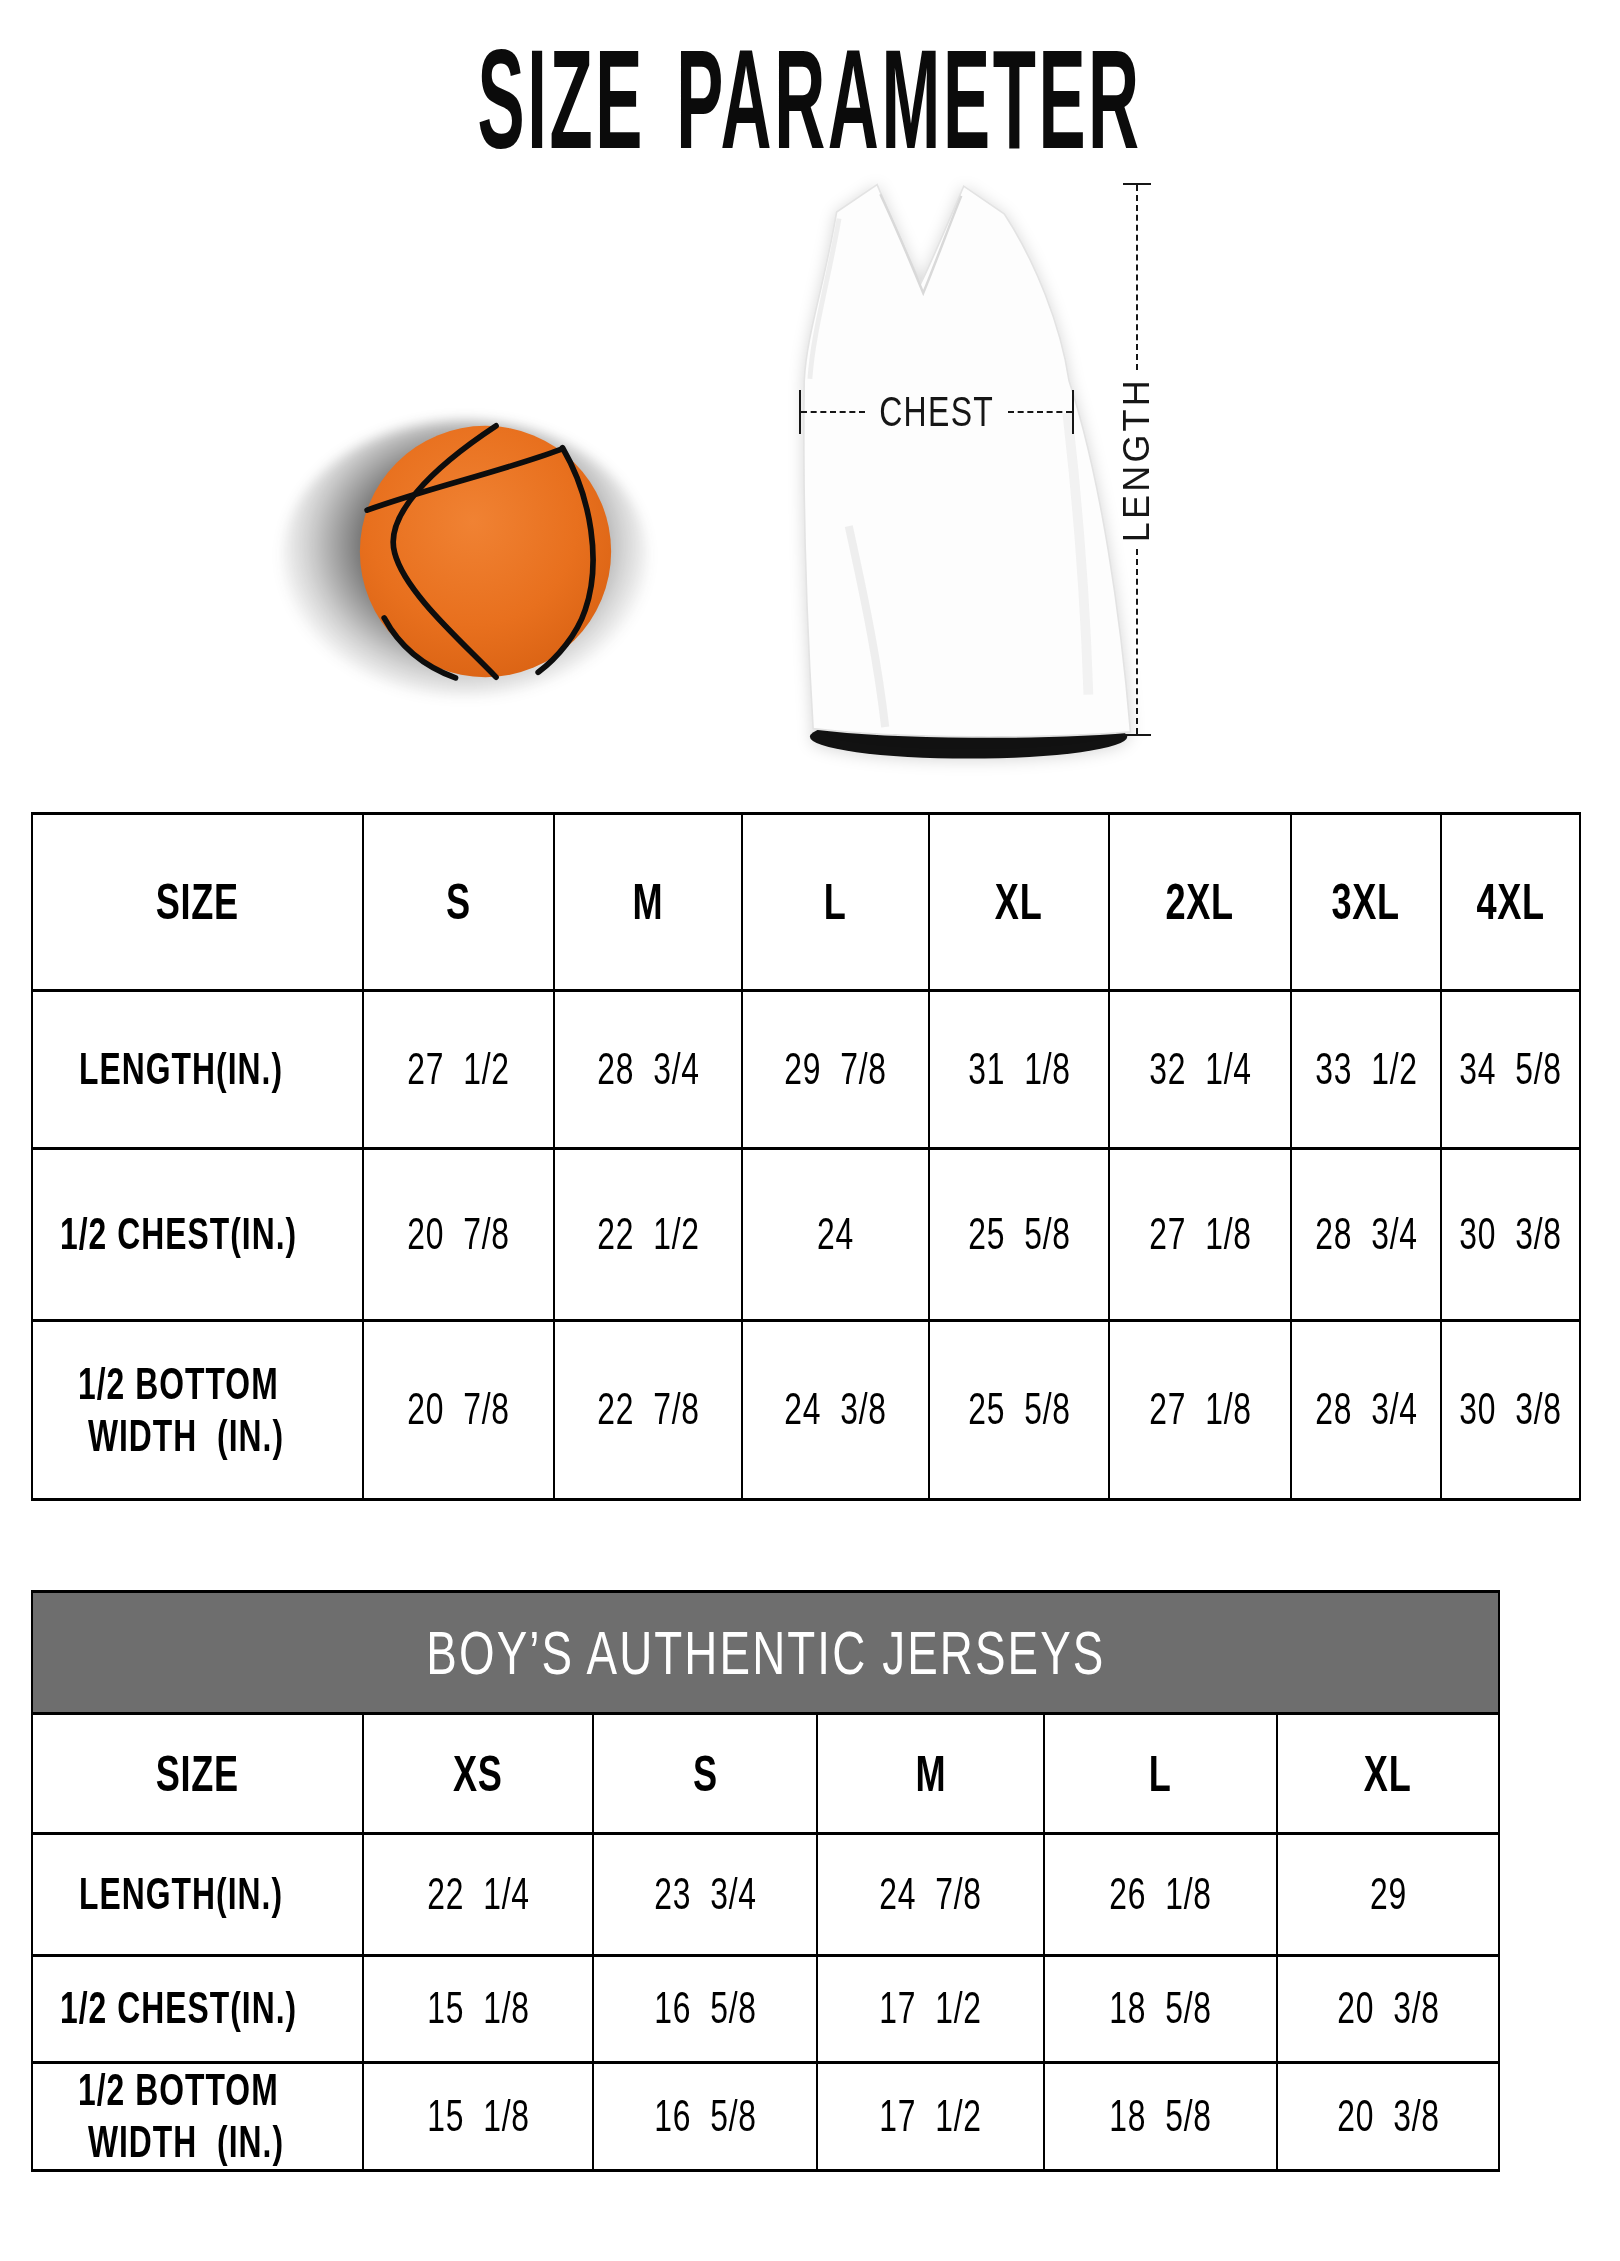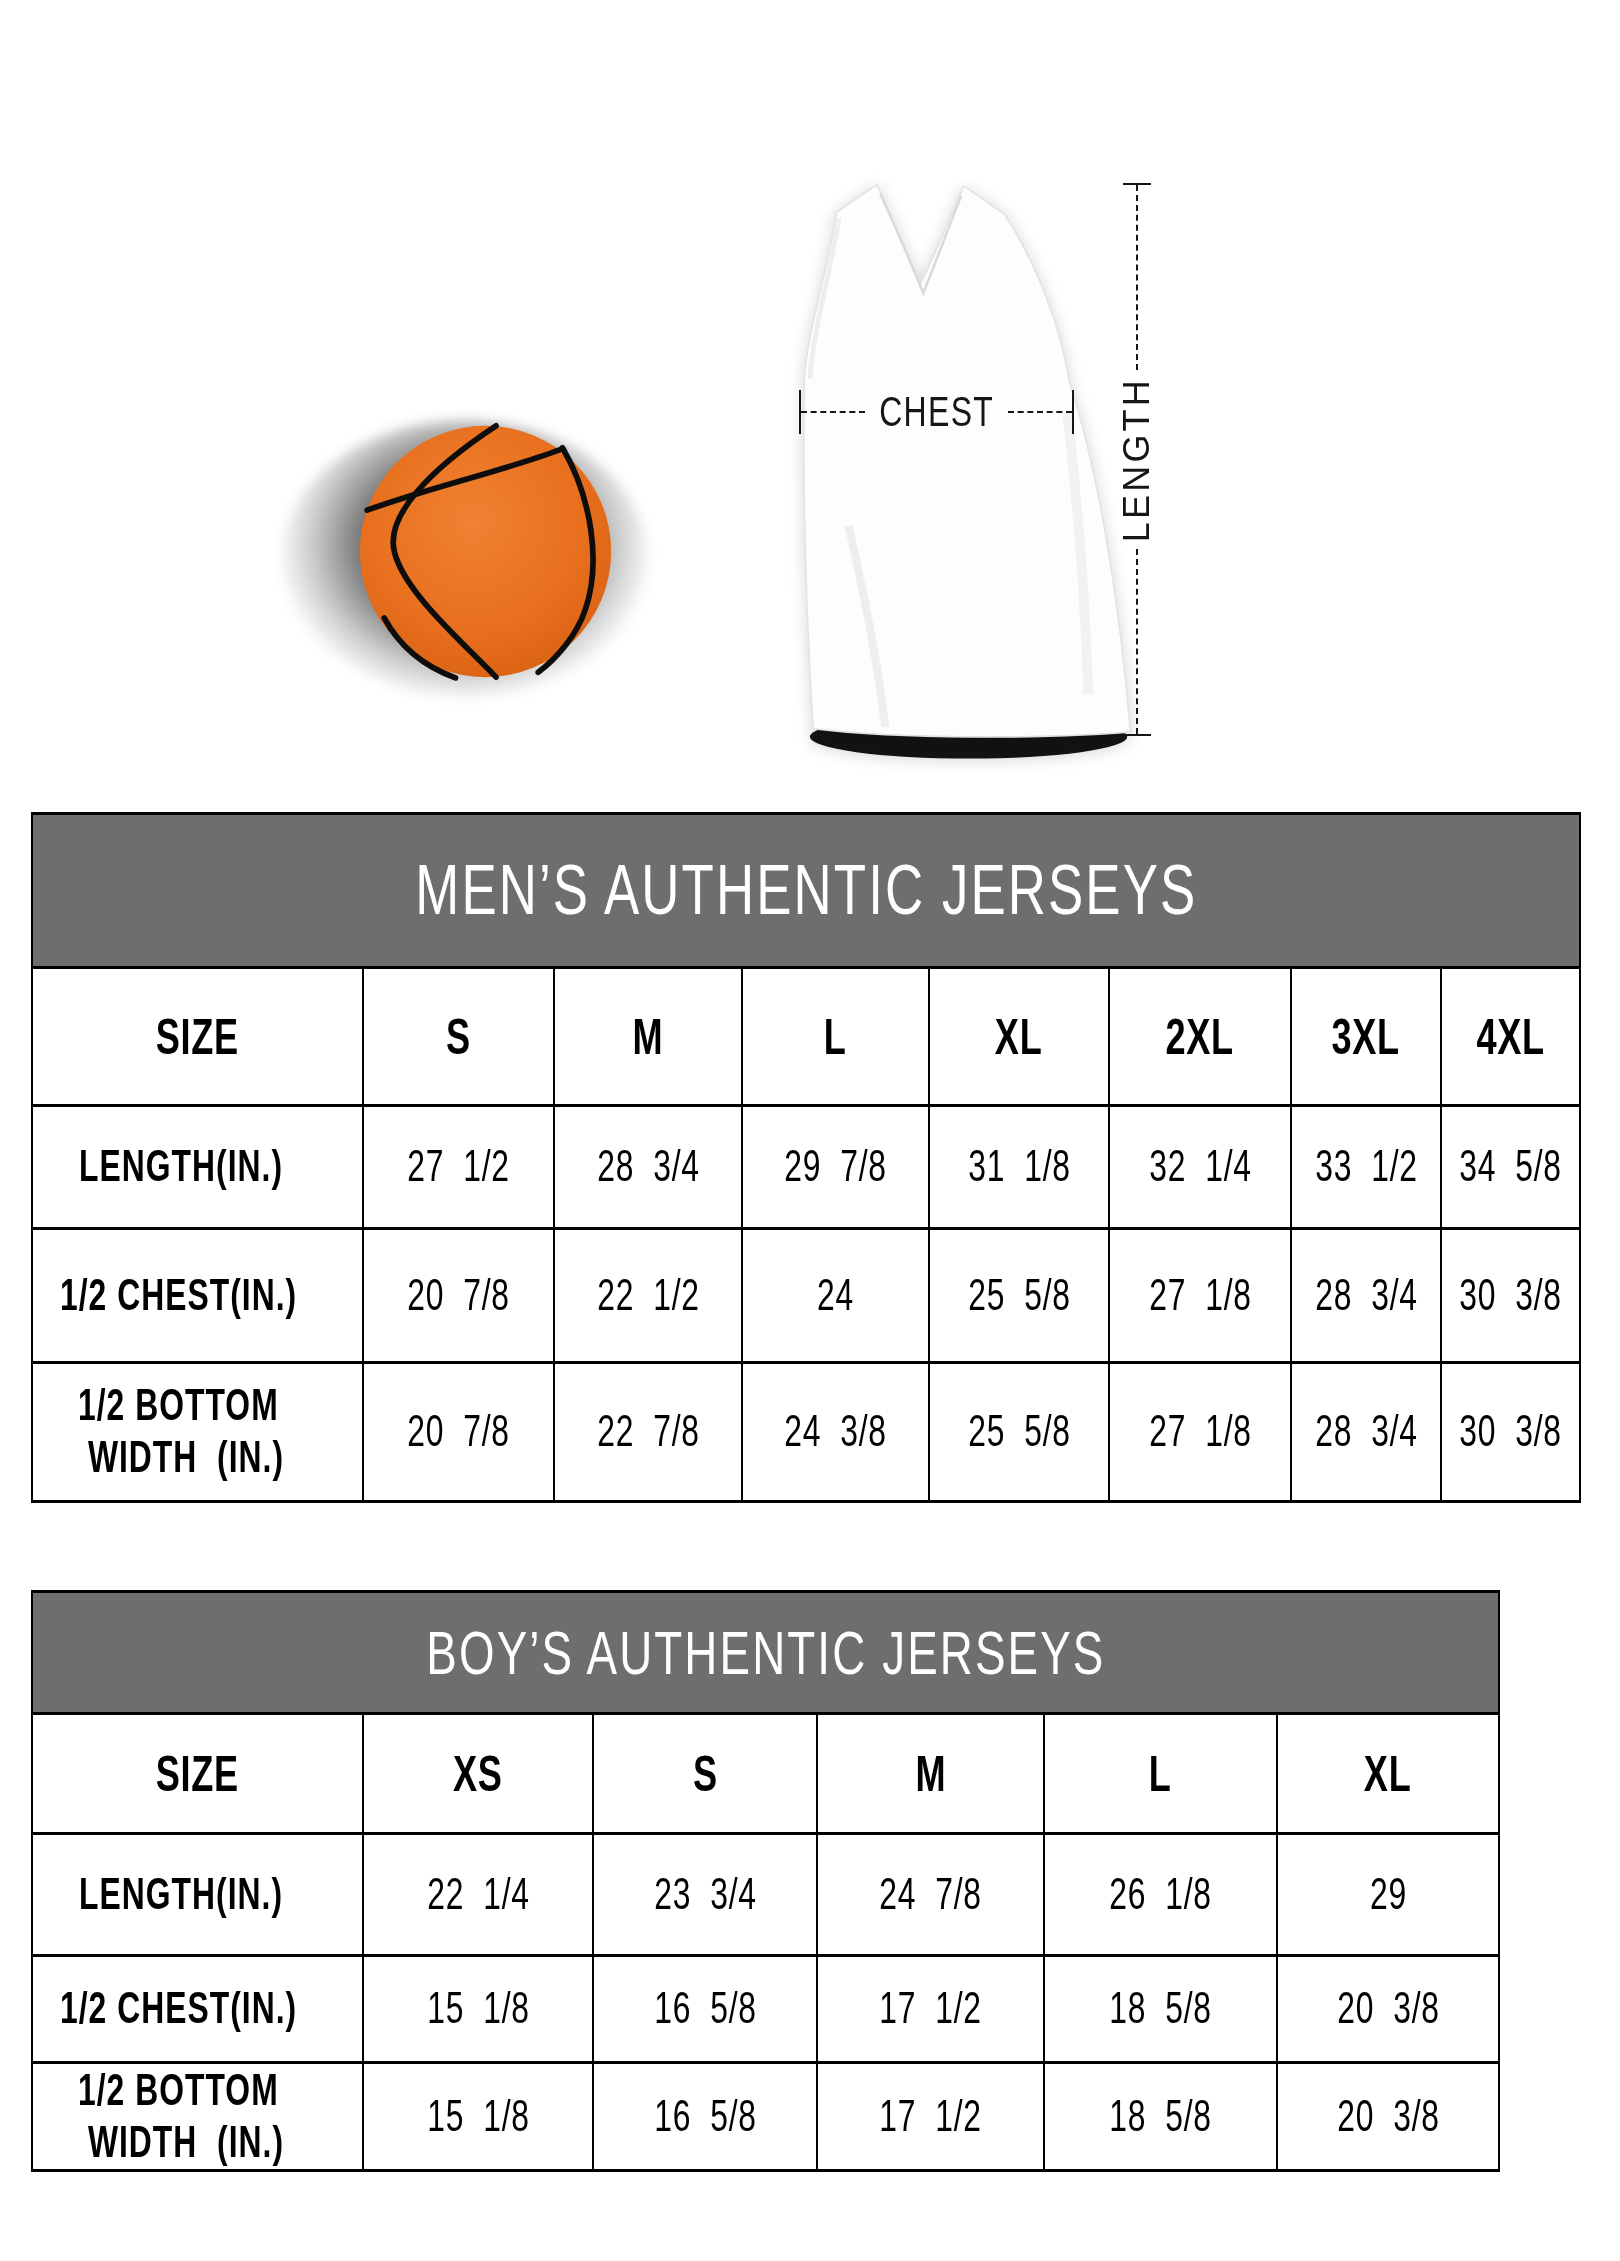--- a/index.html
+++ b/index.html
@@ -51,20 +51,25 @@
        transform-origin:left center;line-height:1.18;}
   td.lab-cell{text-align:left;padding-left:6.5px;font-weight:bold;}
   .men-table{left:31px;top:812px;width:1549px;height:689px;}
   .boy-table{left:31px;top:1590px;width:1468px;height:579px;}
 </style>
 </head>
 <body>
 
 <div class="page">
 
+  <div class="title-wrap">
+    <span class="title-inner">
+      <span>SIZE</span><span class="title-word2">PARAMETER</span>
+    </span>
+  </div>
 
   <div class="ball-shadow"></div>
   <svg class="ball-svg" viewBox="0 0 322 322">
     <defs>
       <radialGradient id="ballGrad" cx="45%" cy="38%" r="75%">
         <stop offset="0%" stop-color="#F0car"></stop>
         <stop offset="0%" stop-color="#F08233"></stop>
         <stop offset="55%" stop-color="#E8701E"></stop>
         <stop offset="100%" stop-color="#D55E10"></stop>
       </radialGradient>
@@ -113,25 +118,20 @@
       <col style="width:331px">
         <col style="width:191px">
         <col style="width:188px">
         <col style="width:187px">
       <col style="width:180px">
         <col style="width:182px">
         <col style="width:150px">
         <col style="width:139px">
     </colgroup>
     <tbody>
-      <tr style="height:154px">
-        <td colspan="8" class="bar-cell">
-          <span class="bar-text bar-text-men">MEN’S AUTHENTIC JERSEYS</span>
-        </td>
-      </tr>
       <tr style="height:138px">
         <td><span class="ct hd">SIZE</span></td>
         <td><span class="ct hd">S</span></td>
         <td><span class="ct hd">M</span></td>
         <td><span class="ct hd">L</span></td>
         <td><span class="ct hd">XL</span></td>
         <td><span class="ct hd">2XL</span></td>
         <td><span class="ct hd">3XL</span></td>
         <td><span class="ct hd">4XL</span></td>
       </tr>

